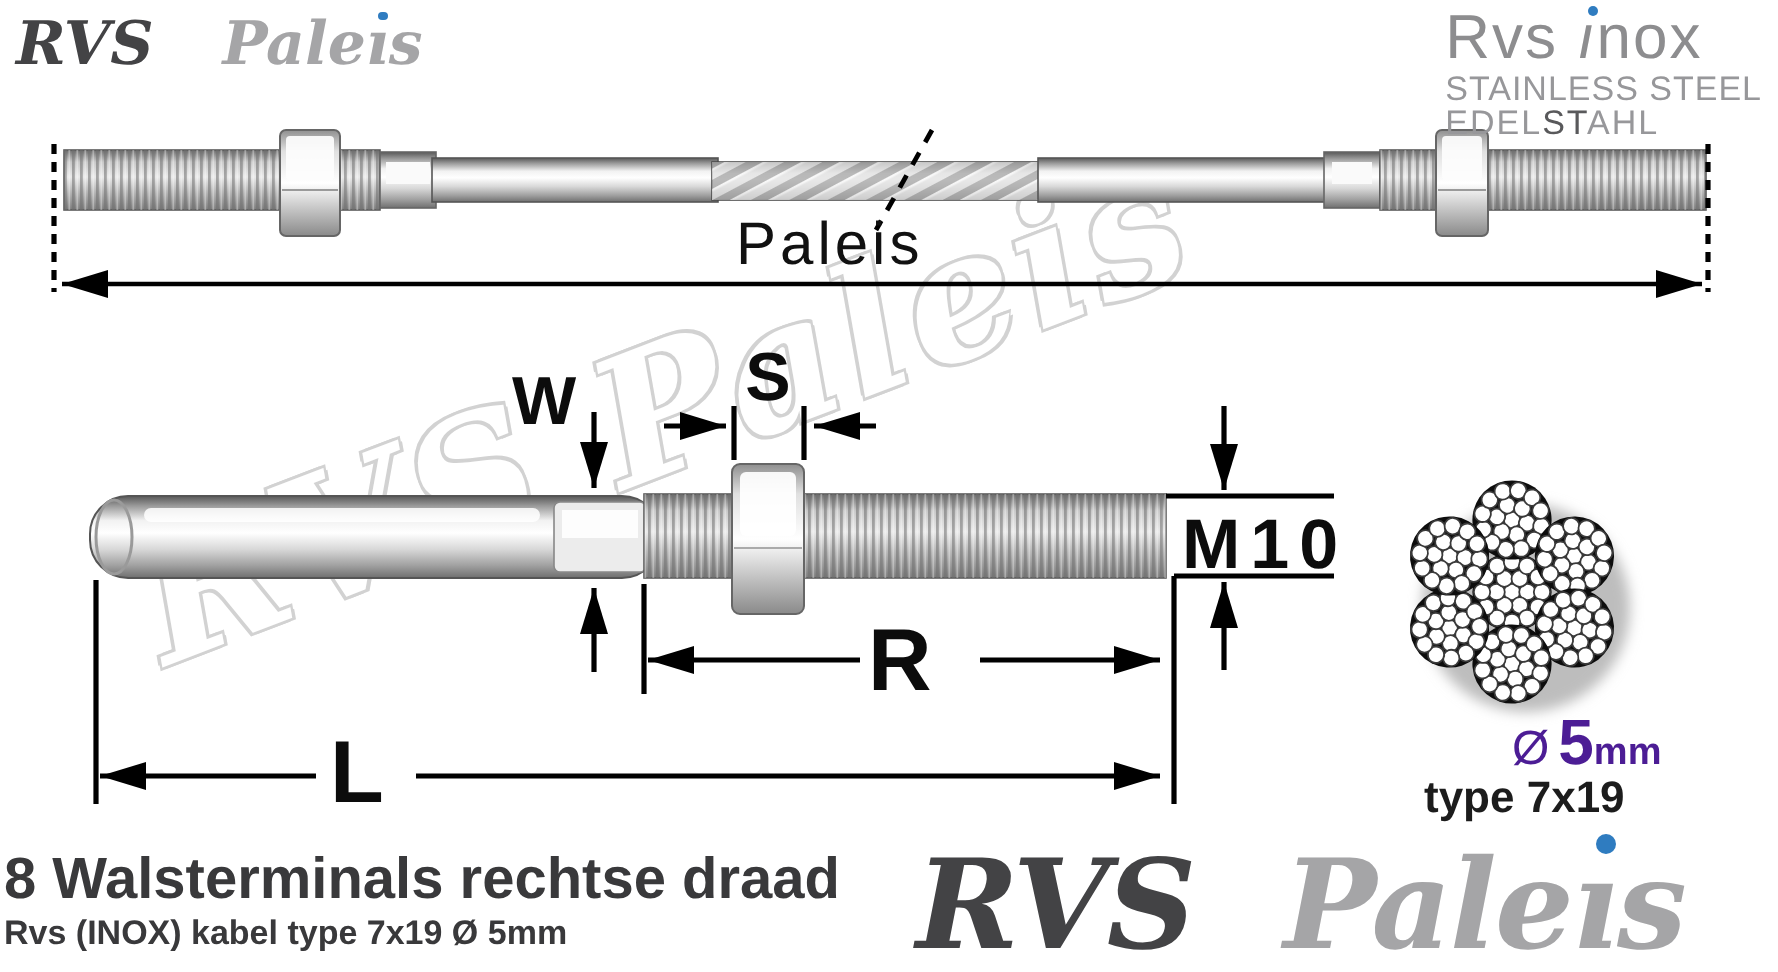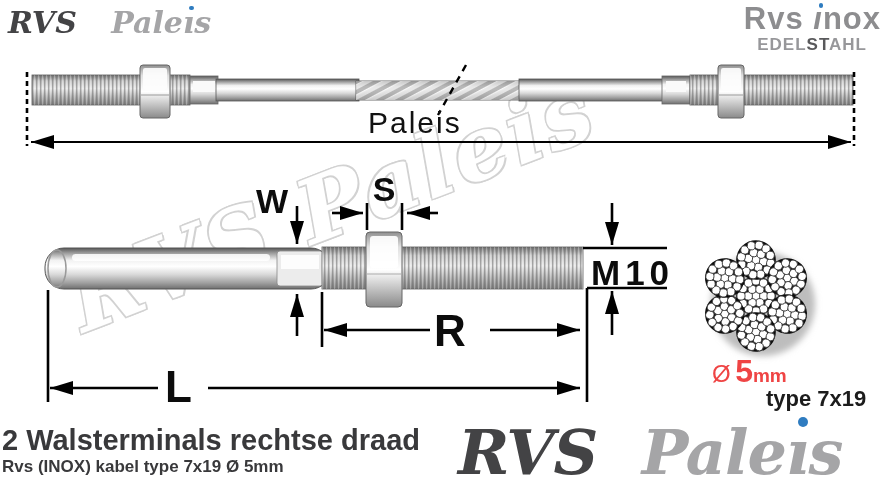--- a/index.html
+++ b/index.html
@@ -16,44 +16,44 @@
   
   .logo{font-family:"DejaVu Serif",serif;font-style:italic;font-weight:bold;white-space:nowrap;}
   .logo .rvs{color:#434345;}
   .logo .pal{color:#a5a5a7;margin-left:24px;}
   .iwrap{position:relative;display:inline-block;font-style:italic;}
   .bdot{position:absolute;background:#2f7cc0;border-radius:50%;width:.16em;height:.16em;
         left:55%;top:.02em;}
   .logo-tl{left:8px;top:5px;font-size:30px;z-index:3;}
   .logo-br{left:458px;top:416px;font-size:62px;letter-spacing:-1px;z-index:3;}
 
-  .logo-tr{right:8px;top:2px;text-align:right;z-index:3;font-weight:bold;margin-left:38px;}
+  .logo-tr{right:8px;top:2px;z-index:3;font-weight:normal;margin-left:38px;}
   .logo-tr .l1{font-size:31px;color:#8d8d8f;line-height:34px;letter-spacing:1px;}
   .logo-tr .l2{font-size:17px;color:#97979a;line-height:17px;letter-spacing:0.5px;}
   .logo-tr .l3{font-size:17px;line-height:17px;letter-spacing:1px;padding-right:14px;}
   .logo-tr .l3 .lt{color:#97979a;} .logo-tr .l3 .dk{color:#59595b;}
 
   
   svg.draw{position:absolute;z-index:2;overflow:visible;}
 
   
   .dim{position:absolute;z-index:3;color:#0c0c0c;font-weight:bold;white-space:nowrap;}
   .lengte{left:368px;top:106px;font-weight:normal;font-size:30px;letter-spacing:2px;color:#111;}
   .dw{left:252px;top:182px;font-size:34px;width:40px;text-align:center;}
   .ds{left:366px;top:170px;font-size:34px;width:36px;text-align:center;}
   .dm{left:591px;top:253px;font-size:35px;letter-spacing:5px;text-align:center;}
   .dr{left:434px;top:306px;font-size:44px;}
   .dl{left:165px;top:362px;font-size:44px;}
 
   
-  .ropetxt1{left:712px;top:353px;z-index:3;color:#ef4444;white-space:nowrap;}
+  .ropetxt1{left:756px;top:353px;z-index:3;color:#4c1d95;white-space:nowrap;}
   .ropetxt1 .sym{font-size:24px;font-weight:normal;}
   .ropetxt1 .val{font-size:32px;font-weight:bold;}
   .ropetxt1 .unit{font-size:19px;font-weight:bold;}
-  .ropetxt2{left:766px;top:386px;z-index:3;color:#1c1c1c;font-size:22px;font-weight:bold;white-space:nowrap;}
+  .ropetxt2{left:712px;top:386px;z-index:3;color:#1c1c1c;font-size:22px;font-weight:bold;white-space:nowrap;}
 
   
   .cap1{left:2px;top:424px;font-size:29px;font-weight:bold;color:#39393b;z-index:3;white-space:nowrap;}
   .cap2{left:2px;top:457px;font-size:17px;font-weight:bold;color:#39393b;z-index:3;white-space:nowrap;}
 </style>
 </head>
 <body>
 
 <div class="stage">
 
@@ -130,20 +130,21 @@
     <span class="pal">
       <span>Pale</span><span class="iwrap"><span>ı</span><span class="bdot"></span></span><span>s</span>
     </span>
   </div>
 
   <div class="abs logo-tr">
     <div class="l1">
       <span>Rvs</span>
       <span class="iwrap"><span>ı</span><span class="bdot"></span></span><span>nox</span>
     </div>
+    <div class="l2">STAINLESS STEEL</div>
     <div class="l3">
       <span class="lt">EDEL</span><span class="dk">ST</span><span class="lt">AHL</span>
     </div>
   </div>
 
   <svg class="draw" style="left:0;top:55px" width="889" height="100" viewBox="0 0 889 100">
 
     <g>
       <rect x="32" y="20" width="158" height="30" fill="url(#gThread)" stroke="#5a5a5a" stroke-width=".8"></rect>
       <rect x="32" y="20" width="158" height="30" fill="url(#pThread)" opacity=".55"></rect>
@@ -262,21 +263,21 @@
   <div class="abs dim dm">M10</div>
   <div class="abs dim dr">R</div>
   <div class="abs dim dl">L</div>
 
   <div class="abs ropetxt1">
     <span class="sym">Ø</span>
     <span class="val">5</span><span class="unit">mm</span>
   </div>
   <div class="abs ropetxt2">type 7x19</div>
 
-  <div class="abs cap1">2 Walsterminals rechtse draad</div>
+  <div class="abs cap1">8 Walsterminals rechtse draad</div>
   <div class="abs cap2">Rvs (INOX) kabel type 7x19 Ø 5mm</div>
 
   <div class="abs logo logo-br">
     <span class="rvs">RVS</span>
     <span class="pal">
       <span>Pale</span><span class="iwrap"><span>ı</span><span class="bdot"></span></span><span>s</span>
     </span>
   </div>
 
 </div>

